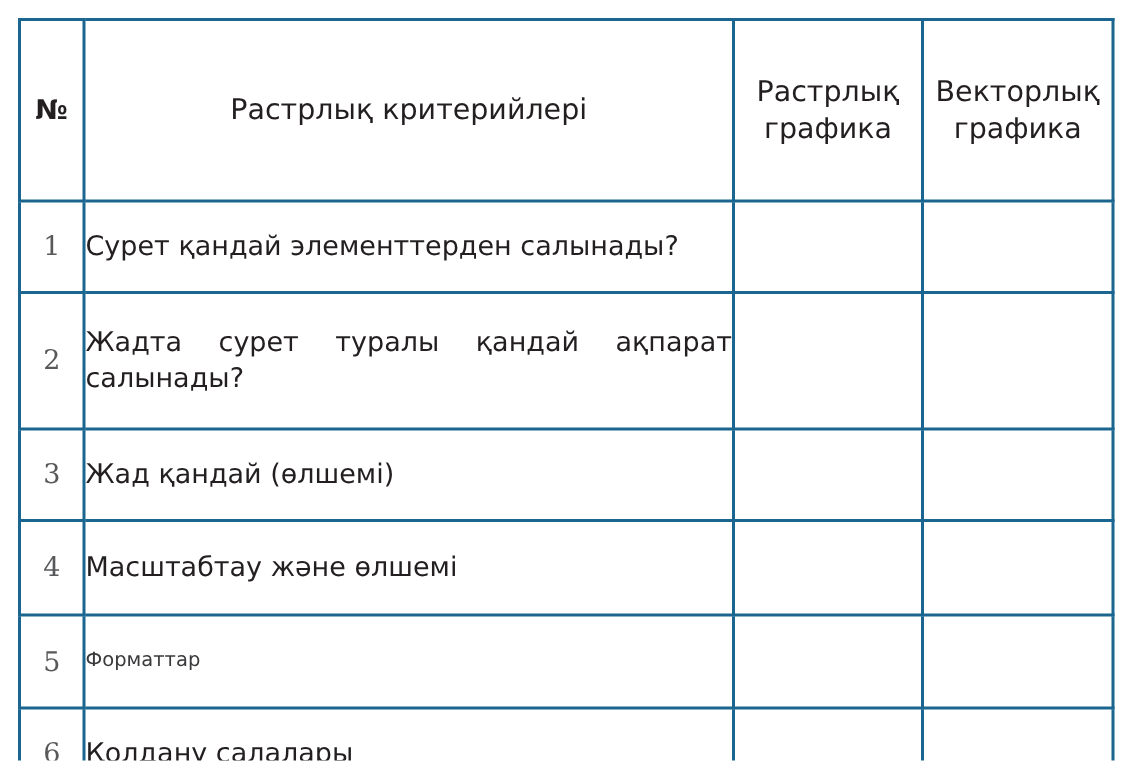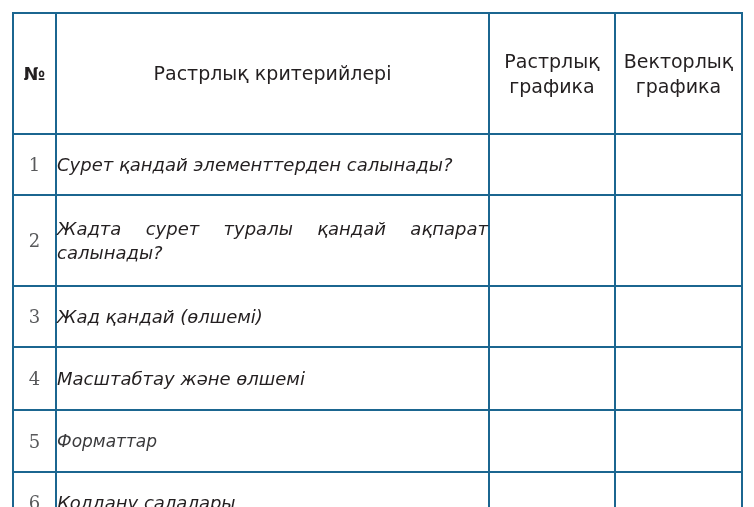--- a/index.html
+++ b/index.html
@@ -83,31 +83,31 @@
     font-family: "DejaVu Serif", "Liberation Serif", serif;
   }
 
   td.crit {
     text-align: left;
     color: #231f20;
     font-size: 18px;
     line-height: 1.30;
     padding: 0 12px 0 10px;
   }
-  td.crit .txt { display: block; font-style: italic; }
+  td.crit .txt { display: block; }
 
   
   td.crit.justified .txt {
     text-align: justify;
     text-align-last: left;
   }
 
   
   td.crit.small .txt {
-    font-size: 17px;
+    font-size: 13px;
     color: #3a3a3c;
   }
 
   td.mark {
     background: #ffffff;
   }
 
   
   tr.r1 td { height: 59px; }   
   tr.r2 td { height: 89px; }   

